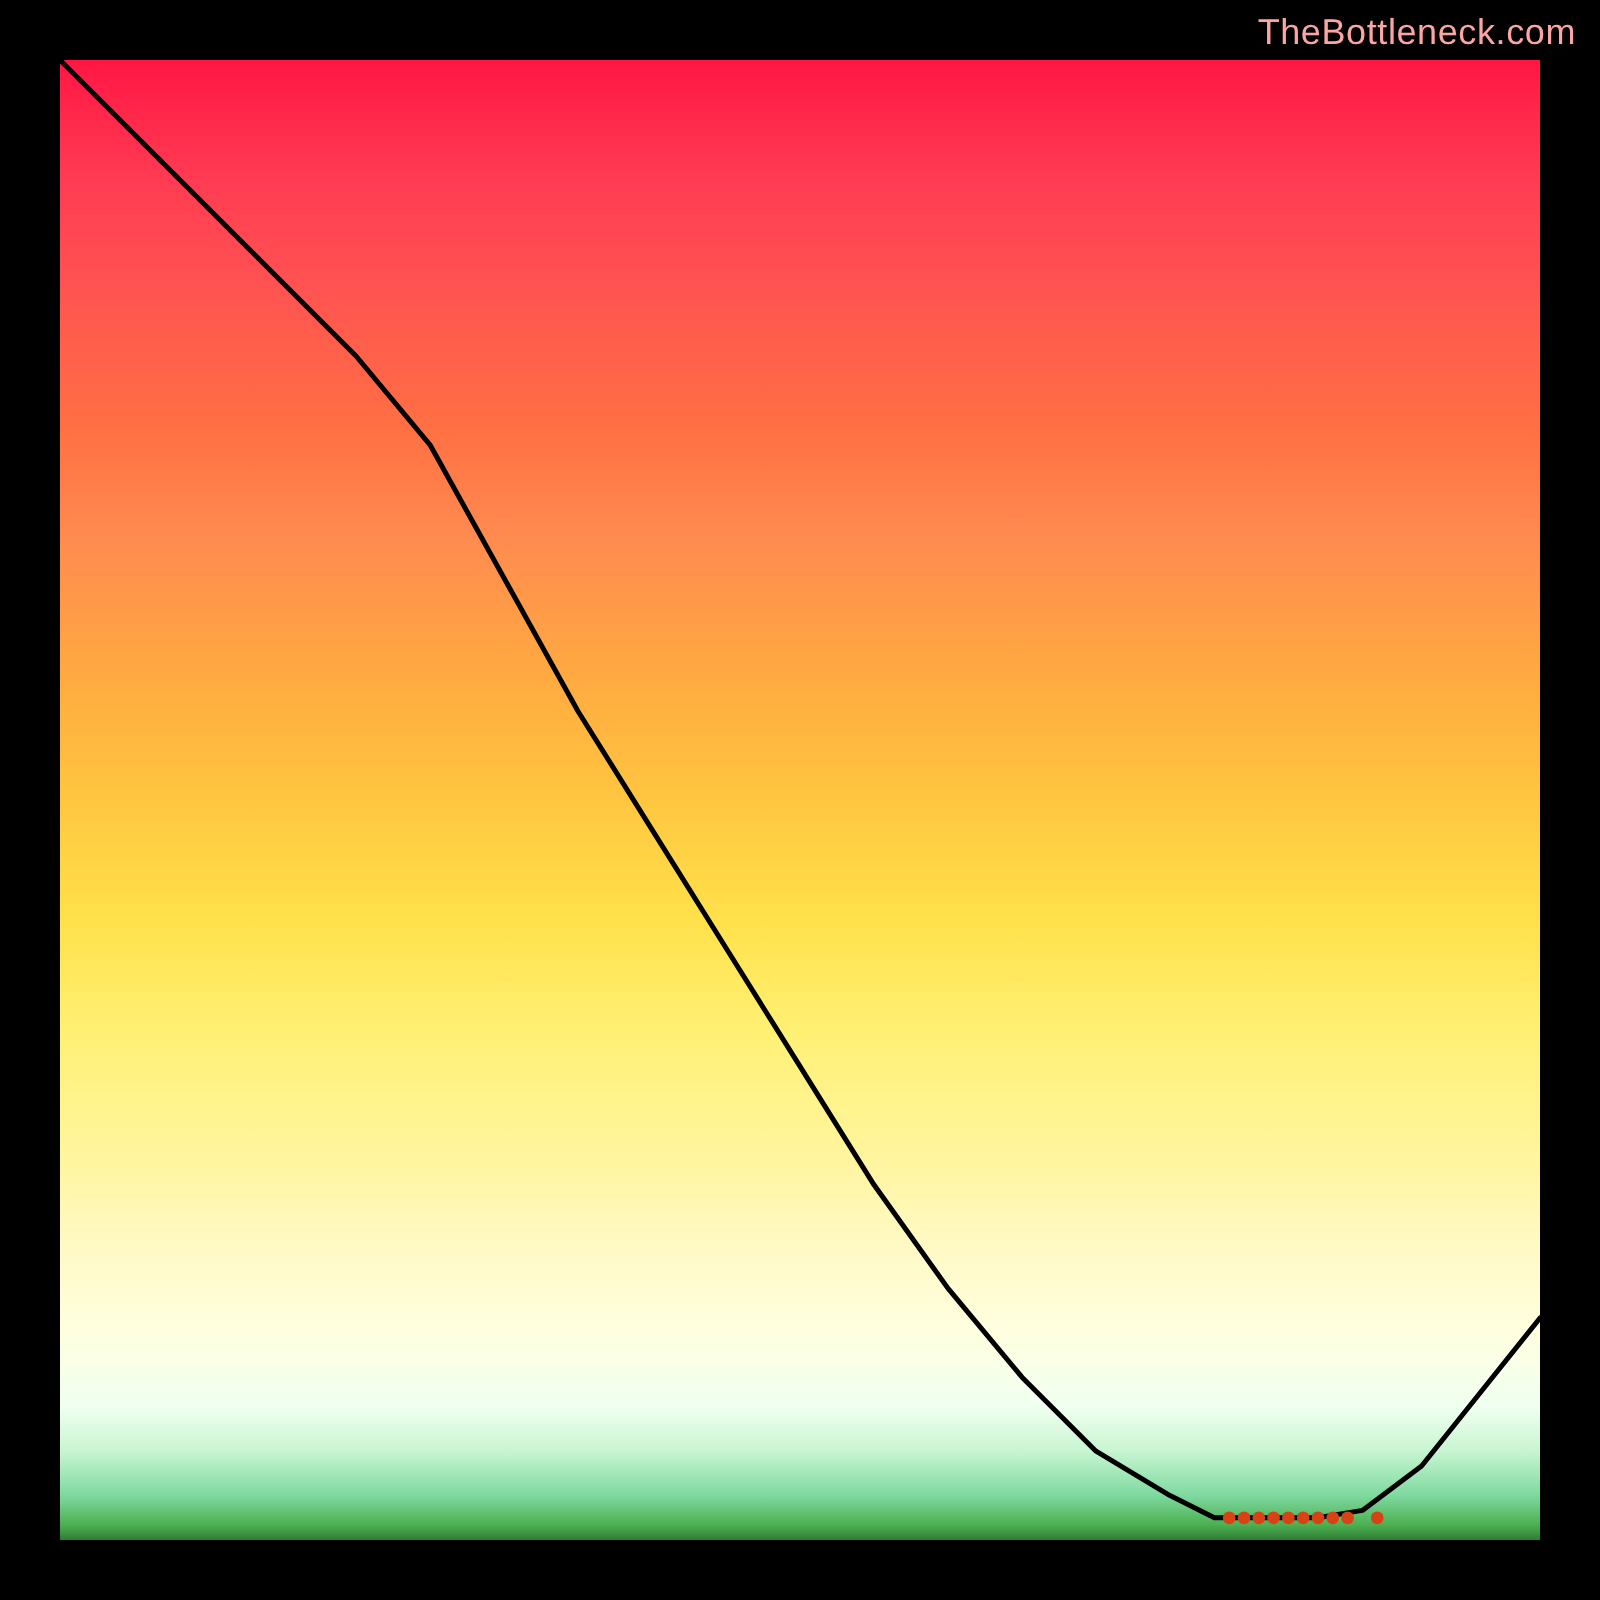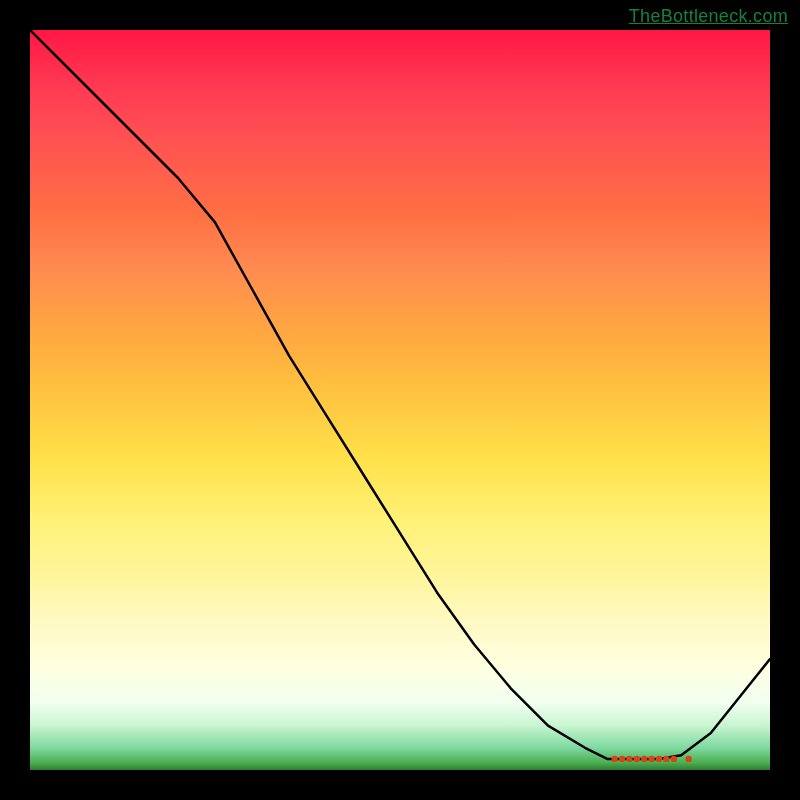--- a/index.html
+++ b/index.html
@@ -53,25 +53,24 @@
       position: absolute;
       left: 0;
       top: 0;
       width: 100%;
       height: 100%;
     }
     .watermark {
       position: absolute;
       top: 6px;
       right: 12px;
-      color: #15803d;
+      color: #fca5a5;
       font-size: 18px;
       font-weight: 500;
       letter-spacing: 0.3px;
-      text-decoration: underline;
     }
   </style>
 </head>
 <body>
 
 <div class="chart-container">
   <div class="watermark">TheBottleneck.com</div>
   <div class="plot-area">
     <div class="gradient-bg"></div>
     <svg class="line-svg" viewBox="0 0 740 740" preserveAspectRatio="none">

